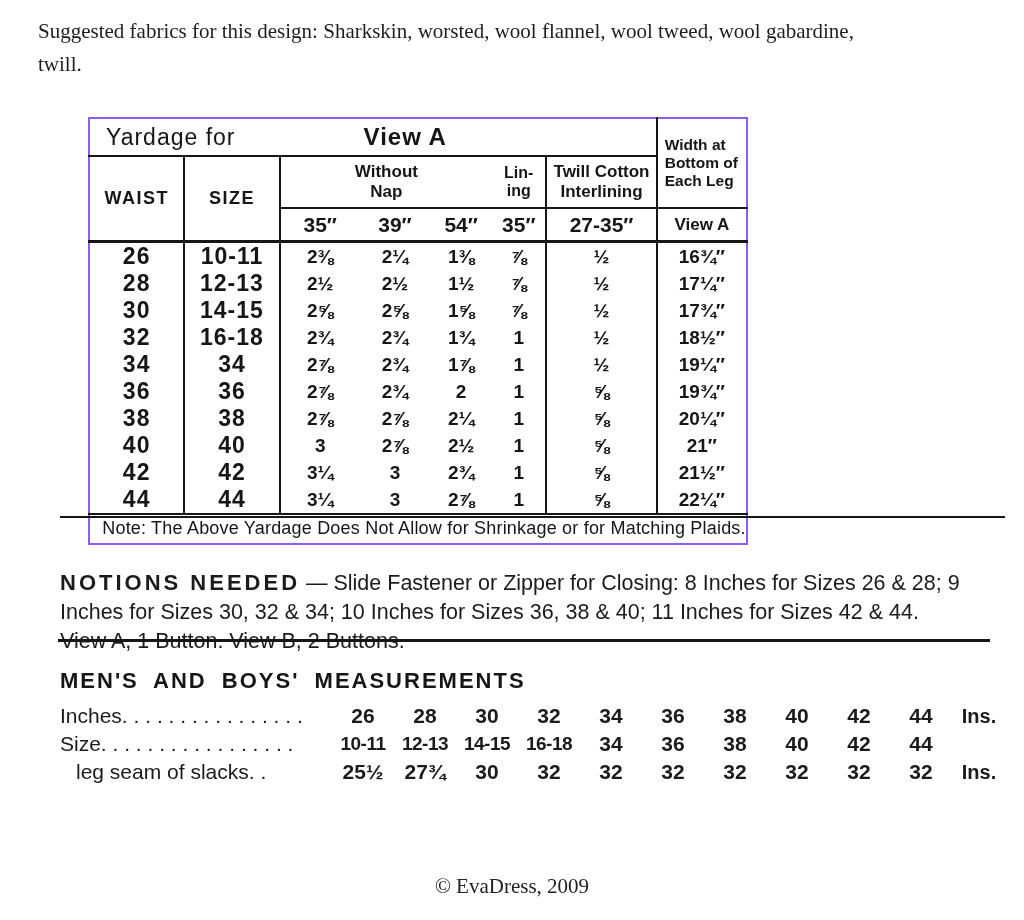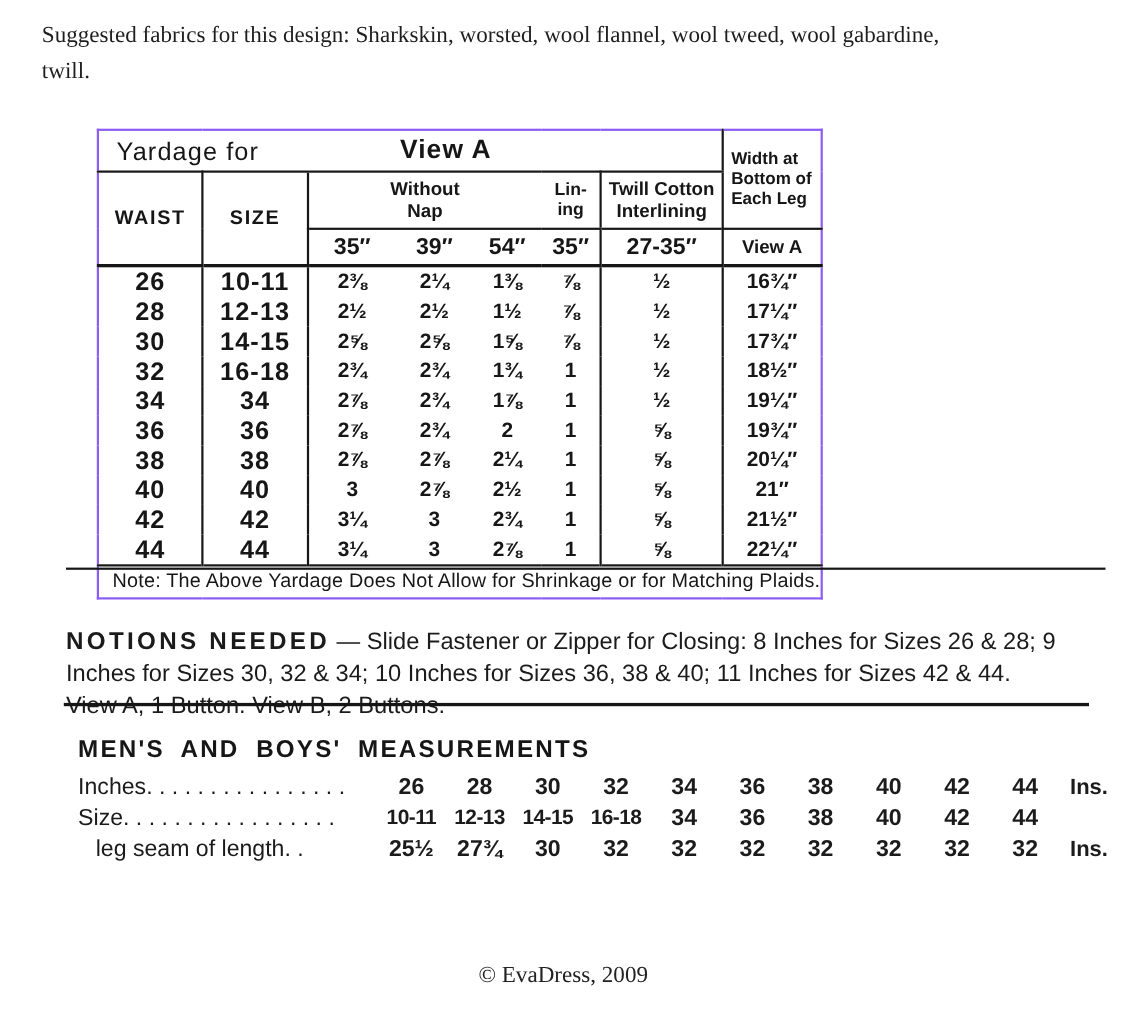--- a/index.html
+++ b/index.html
@@ -42,21 +42,21 @@
   .rule{position:absolute;background:#161616;}
   .rule-a{left:60px;top:516px;width:945px;height:2px;}
   .rule-b{left:58px;top:639px;width:932px;height:3px;}
   
   .notions{
     position:absolute;left:60px;top:546px;width:905px;
     font-size:21.5px;line-height:1.36;color:#1b1b1b;
   }
   .notions-head{font-weight:bold;font-size:22px;letter-spacing:3px;}
   
-  .meas{position:absolute;left:71px;top:668px;width:946px;}
+  .meas{position:absolute;left:60px;top:668px;width:946px;}
   .meas-h{font-size:22px;font-weight:bold;letter-spacing:2px;word-spacing:7px;margin:0 0 8px 0;color:#161616;}
   .meas-t{border-collapse:collapse;table-layout:fixed;width:946px;font-size:21px;color:#1b1b1b;}
   .meas-t td{padding:0;height:28px;text-align:center;white-space:nowrap;}
   .meas-t td.lbl{text-align:left;overflow:hidden;}
   .meas-t td.lbl-ind{padding-left:16px;}
   .meas-t td.val{font-weight:600;}
   .meas-t td.v-sm{font-size:19px;letter-spacing:-0.5px;}
   .meas-t td.sfx{text-align:center;font-size:20px;font-weight:600;}
   
   .footer{
@@ -260,21 +260,21 @@
       <td class="val v-sm">16-18</td>
       <td class="val">34</td>
       <td class="val">36</td>
       <td class="val">38</td>
       <td class="val">40</td>
       <td class="val">42</td>
       <td class="val">44</td>
       <td class="sfx"></td>
     </tr>
     <tr>
-      <td class="lbl lbl-ind">leg seam of length. .</td>
+      <td class="lbl lbl-ind">leg seam of slacks. .</td>
       <td class="val">25½</td>
       <td class="val">27¾</td>
       <td class="val">30</td>
       <td class="val">32</td>
       <td class="val">32</td>
       <td class="val">32</td>
       <td class="val">32</td>
       <td class="val">32</td>
       <td class="val">32</td>
       <td class="val">32</td>

